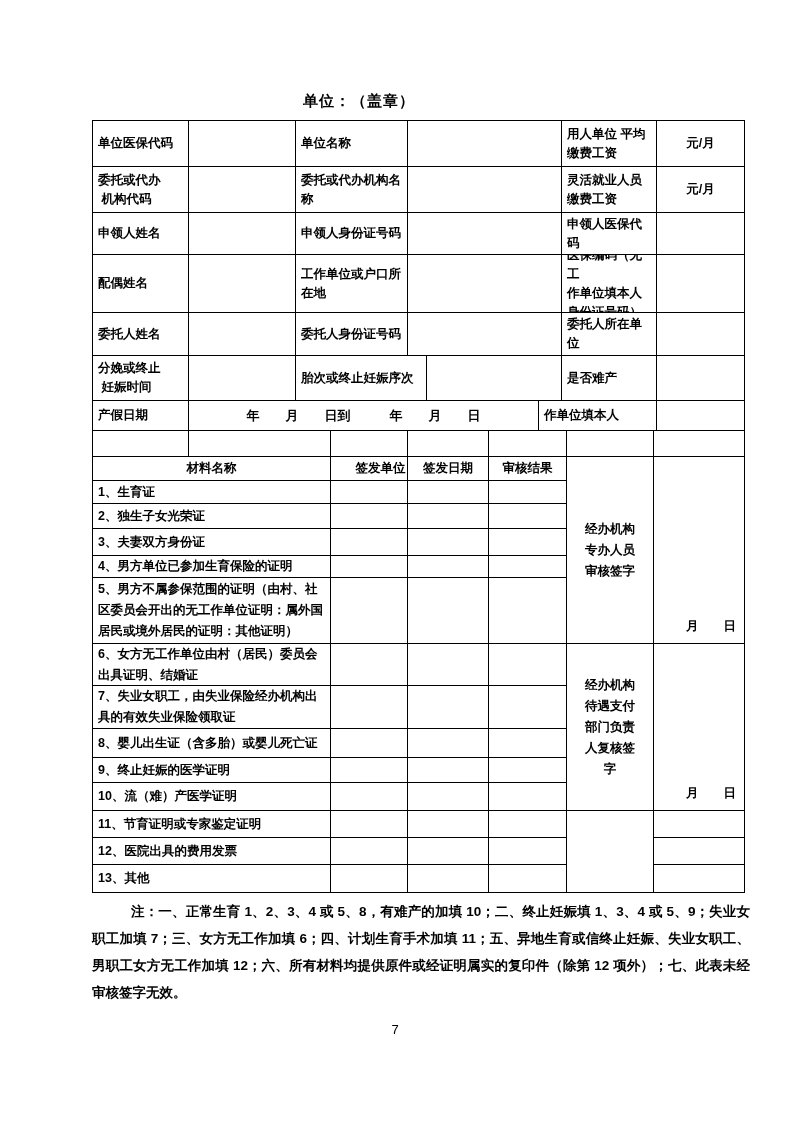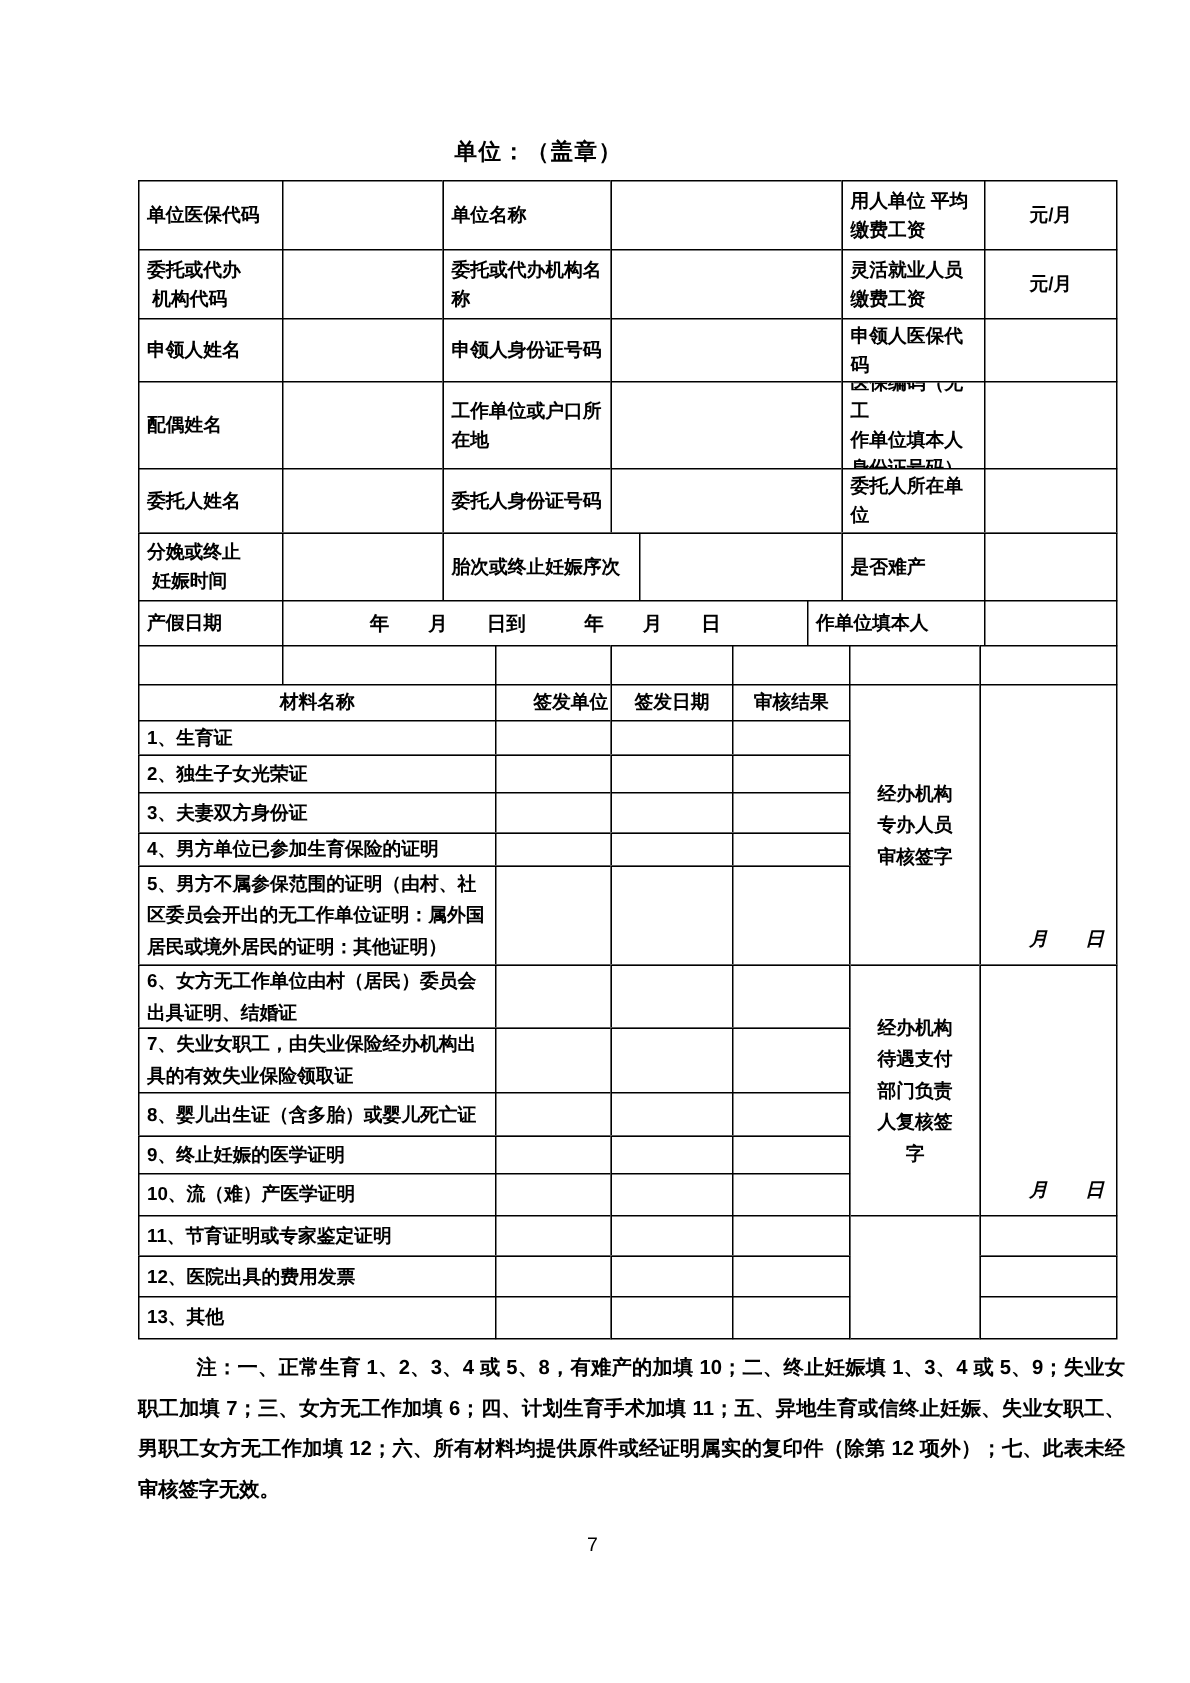--- a/index.html
+++ b/index.html
@@ -19,21 +19,21 @@
   }
   .c {
     position: absolute; border: 1px solid #000; background: #fff;
     display: flex; align-items: center;
     padding: 1px 5px; font-size: 12.5px; font-weight: bold;
     line-height: 19px; white-space: pre-wrap; overflow: hidden;
   }
   .ctr { justify-content: center; text-align: center; }
   .mat { line-height: 21px; }
   .sig { justify-content: center; text-align: center; line-height: 21px; }
-  .md  { align-items: flex-end; justify-content: flex-end; padding: 0 8px 7px 0; font-style: italic; }
+  .md  { align-items: flex-end; justify-content: flex-end; padding: 0 8px 7px 0; }
   .date-cell { justify-content: center; text-align: center; font-size: 13px; }
   .note {
     position: absolute; left: 92px; top: 898px; width: 658px;
     font-size: 13.5px; font-weight: bold; line-height: 27px;
     text-indent: 39px; text-align: justify;
   }
   .page-number {
     position: absolute; left: 380px; top: 1022px; width: 30px;
     text-align: center; font-size: 13px;
   }

